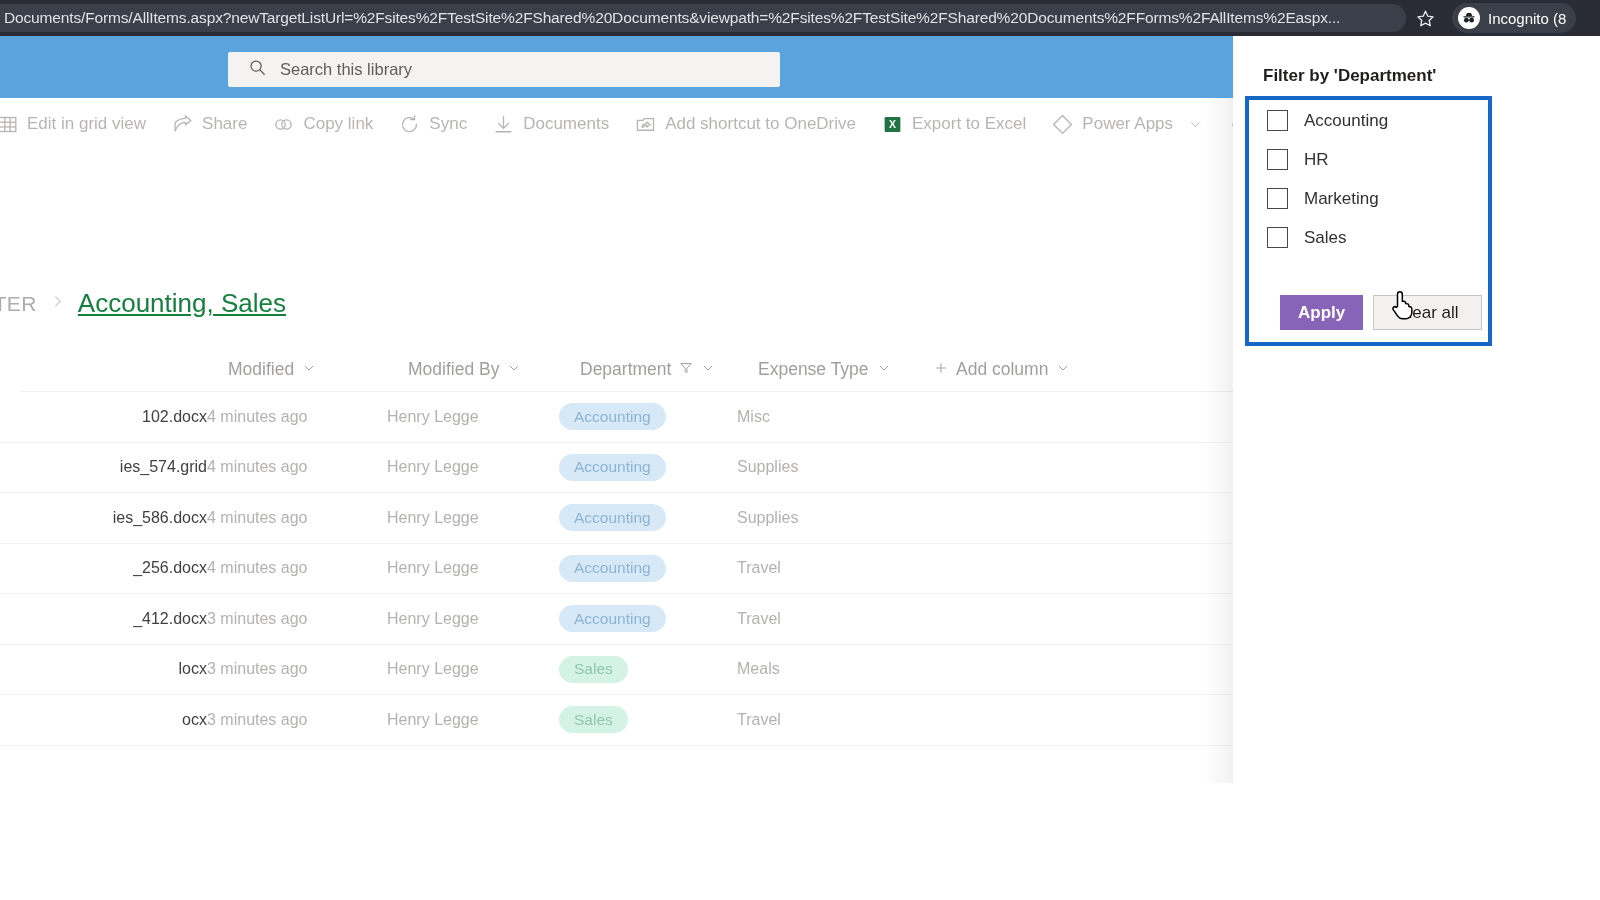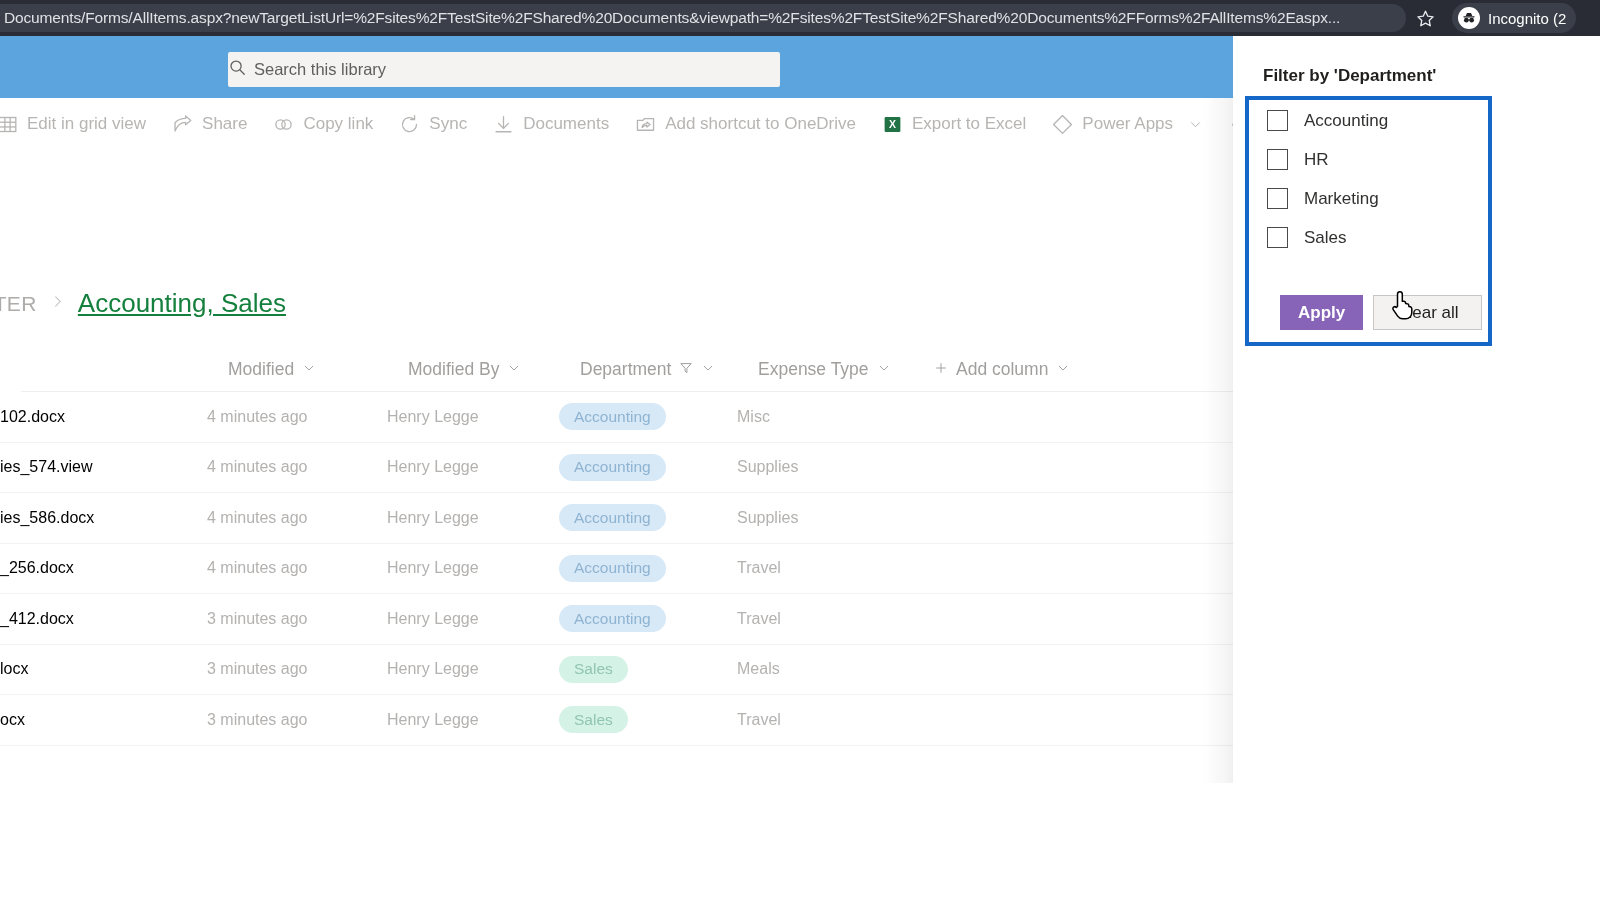--- a/index.html
+++ b/index.html
@@ -103,22 +103,22 @@
   .search-box {
     position: absolute;
     left: 228px;
     top: 52px;
     width: 552px;
     height: 35px;
     background: #f4f3f2;
     border-radius: 2px;
     display: flex;
     align-items: center;
-    padding-left: 0;
-    gap: 7px;
+    padding-left: 20px;
+    gap: 13px;
     cursor: text;
   }
   .search-placeholder {
     color: #605e5c;
     font-size: 16.5px;
   }
 
   
   .content {
     position: absolute;
@@ -214,21 +214,21 @@
     height: 50.5px;
     border-bottom: 1px solid #f3f2f1;
     cursor: pointer;
   }
   .cell {
     color: #b4b2b0;
     font-size: 16px;
     white-space: nowrap;
     overflow: hidden;
   }
-  .cell.name { color: #000000; }
+  .cell.name { color: #404040; text-align: right; }
 
   .pill {
     display: inline-flex;
     align-items: center;
     justify-content: center;
     height: 27px;
     padding: 0 15px;
     border-radius: 14px;
     font-size: 15.5px;
     white-space: nowrap;
@@ -362,21 +362,21 @@
     <div class="incognito-chip">
       <span class="incog-avatar">
         <svg width="16" height="16" viewBox="0 0 24 24">
           <path d="M7 9 L9 4.5 L15 4.5 L17 9 Z" fill="#202124"></path>
           <rect x="3.5" y="9.4" width="17" height="1.8" rx="0.9" fill="#202124"></rect>
           <circle cx="8" cy="15.2" r="3.5" fill="#202124"></circle>
           <circle cx="16" cy="15.2" r="3.5" fill="#202124"></circle>
           <rect x="10.6" y="14" width="2.8" height="1.6" fill="#202124"></rect>
         </svg>
       </span>
-      <span class="incog-label">Incognito (2</span>
+      <span class="incog-label">Incognito (8</span>
     </div>
   </div>
 
   <div class="sp-band"></div>
 
   <div class="search-box">
     <span>
       <svg width="19" height="19" viewBox="0 0 24 24" fill="none" stroke="#605e5c" stroke-width="1.6">
         <circle cx="10.2" cy="10.2" r="6.4"></circle>
         <line x1="15.2" y1="15.2" x2="20.5" y2="20.5" stroke-linecap="round"></line>
@@ -568,21 +568,21 @@
     <div id="tbody">
         <div class="trow">
           <div class="cell name col-name">102.docx</div>
           <div class="cell col-mod">4 minutes ago</div>
           <div class="cell col-modby">Henry Legge</div>
           <div class="cell col-dept"><span class="pill pill-blue">Accounting</span></div>
           <div class="cell col-exp">Misc</div>
           <div class="cell col-add"></div>
         </div>
         <div class="trow">
-          <div class="cell name col-name">ies_574.view</div>
+          <div class="cell name col-name">ies_574.grid</div>
           <div class="cell col-mod">4 minutes ago</div>
           <div class="cell col-modby">Henry Legge</div>
           <div class="cell col-dept"><span class="pill pill-blue">Accounting</span></div>
           <div class="cell col-exp">Supplies</div>
           <div class="cell col-add"></div>
         </div>
         <div class="trow">
           <div class="cell name col-name">ies_586.docx</div>
           <div class="cell col-mod">4 minutes ago</div>
           <div class="cell col-modby">Henry Legge</div>

